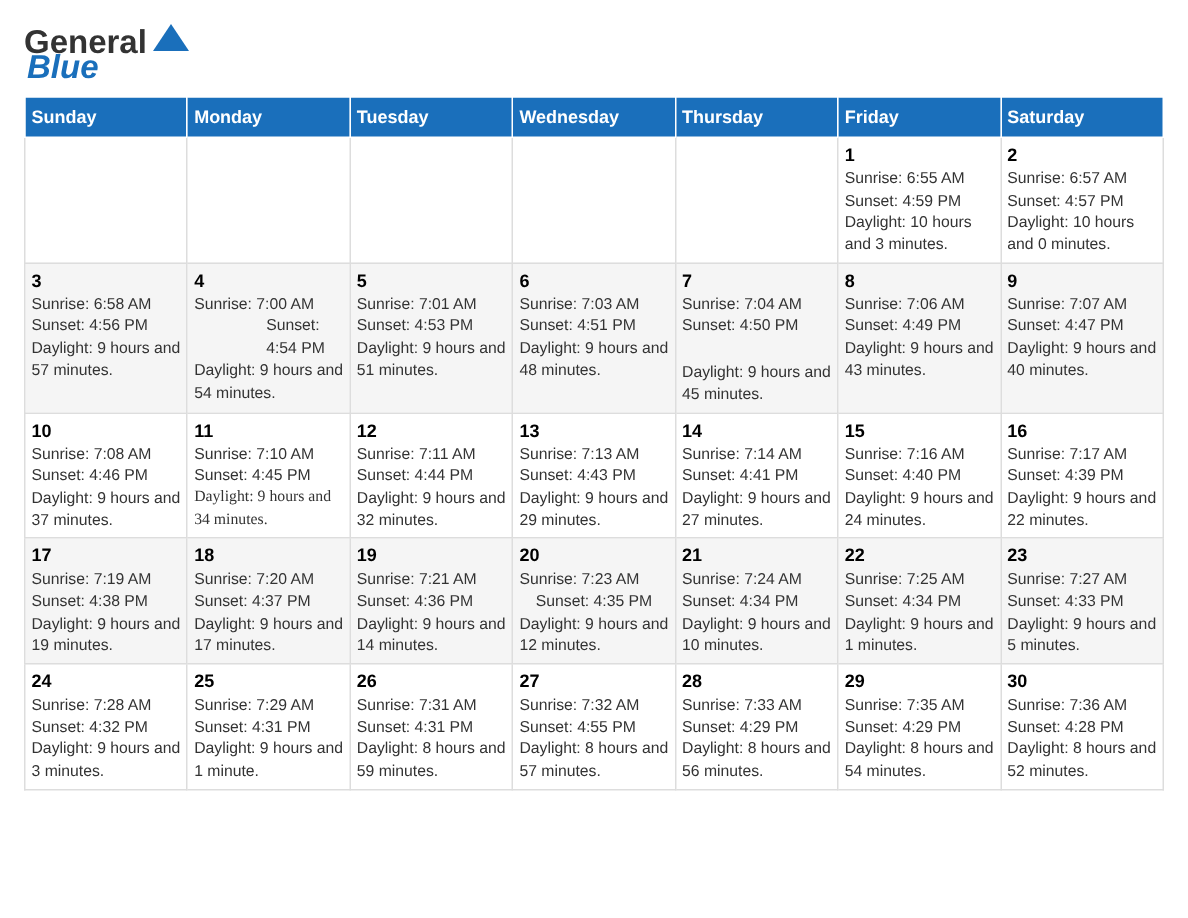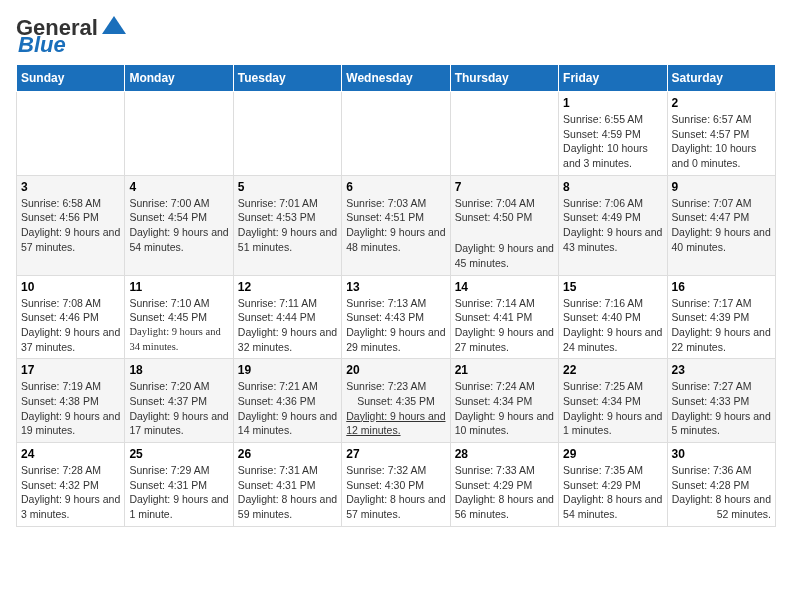--- a/index.html
+++ b/index.html
@@ -141,21 +141,21 @@
           <div class="day-info">
             <span style="display: block;">Sunrise: 6:58 AM</span>
             <span style="display: block;">Sunset: 4:56 PM</span>
             <span style="display: block;">Daylight: 9 hours and 57 minutes.</span>
           </div>
         </td>
         <td class="alt-row">
           <span class="day-num">4</span>
           <div class="day-info">
             <span style="display: block;">Sunrise: 7:00 AM</span>
-            <span style="display: block;">Sunset: 4:54 PM</span>
+            <span style="display: block; margin-left: 48px;">Sunset: 4:54 PM</span>
             <span style="display: block;">Daylight: 9 hours and 54 minutes.</span>
           </div>
         </td>
         <td class="alt-row">
           <span class="day-num">5</span>
           <div class="day-info">
             <span style="display: block;">Sunrise: 7:01 AM</span>
             <span style="display: block;">Sunset: 4:53 PM</span>
             <span style="display: block;">Daylight: 9 hours and 51 minutes.</span>
           </div>
@@ -274,21 +274,21 @@
             <span style="display: block;">Sunrise: 7:21 AM</span>
             <span style="display: block;">Sunset: 4:36 PM</span>
             <span style="display: block;">Daylight: 9 hours and 14 minutes.</span>
           </div>
         </td>
         <td class="alt-row">
           <span class="day-num">20</span>
           <div class="day-info">
             <span style="display: block;">Sunrise: 7:23 AM</span>
             <span style="display: block; text-align: center;">Sunset: 4:35 PM</span>
-            <span style="display: block; text-decoration: underline;">Daylight: 9 hours and 12 minutes.</span>
+            <span style="display: block;">Daylight: 9 hours and 12 minutes.</span>
           </div>
         </td>
         <td class="alt-row">
           <span class="day-num">21</span>
           <div class="day-info">
             <span style="display: block;">Sunrise: 7:24 AM</span>
             <span style="display: block;">Sunset: 4:34 PM</span>
             <span style="display: block;">Daylight: 9 hours and 10 minutes.</span>
           </div>
         </td>
@@ -331,21 +331,21 @@
           <div class="day-info">
             <span style="display: block;">Sunrise: 7:31 AM</span>
             <span style="display: block;">Sunset: 4:31 PM</span>
             <span style="display: block;">Daylight: 8 hours and 59 minutes.</span>
           </div>
         </td>
         <td>
           <span class="day-num">27</span>
           <div class="day-info">
             <span style="display: block;">Sunrise: 7:32 AM</span>
-            <span style="display: block;">Sunset: 4:30 PM</span>
+            <span style="display: block;">Sunset: 4:55 PM</span>
             <span style="display: block;">Daylight: 8 hours and 57 minutes.</span>
           </div>
         </td>
         <td>
           <span class="day-num">28</span>
           <div class="day-info">
             <span style="display: block;">Sunrise: 7:33 AM</span>
             <span style="display: block;">Sunset: 4:29 PM</span>
             <span style="display: block;">Daylight: 8 hours and 56 minutes.</span>
           </div>
@@ -356,18 +356,18 @@
             <span style="display: block;">Sunrise: 7:35 AM</span>
             <span style="display: block;">Sunset: 4:29 PM</span>
             <span style="display: block;">Daylight: 8 hours and 54 minutes.</span>
           </div>
         </td>
         <td>
           <span class="day-num">30</span>
           <div class="day-info">
             <span style="display: block;">Sunrise: 7:36 AM</span>
             <span style="display: block;">Sunset: 4:28 PM</span>
-            <span style="display: block; text-align: right;">Daylight: 8 hours and 52 minutes.</span>
+            <span style="display: block;">Daylight: 8 hours and 52 minutes.</span>
           </div>
         </td>
       </tr>
     </tbody>
 </table>
 
 </body></html>

